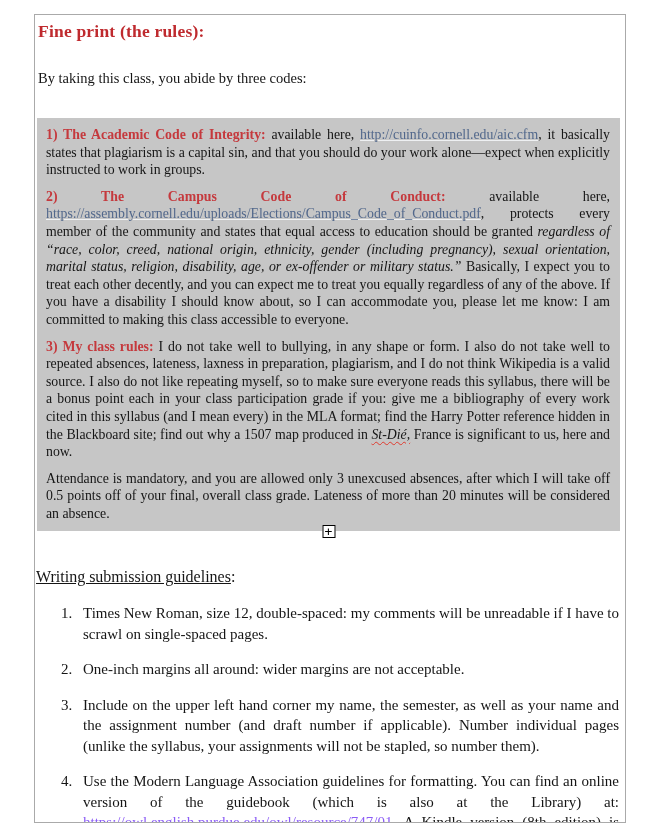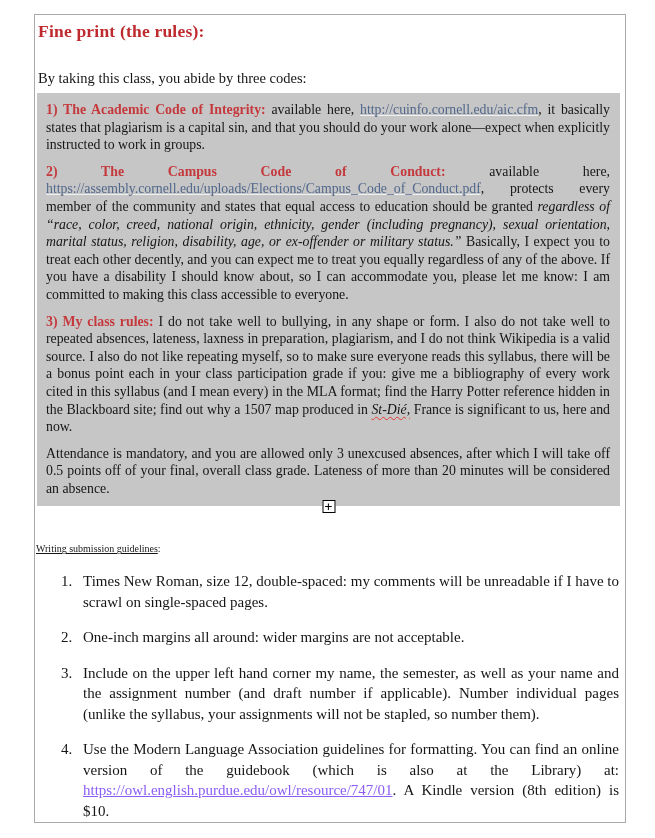--- a/index.html
+++ b/index.html
@@ -27,21 +27,21 @@
     margin: 6px 0 0 3px;
     font-size: 17.5px;
     font-weight: bold;
     color: #bf2a2e;
     letter-spacing: 0.2px;
   }
   .intro {
     margin: 28px 0 0 3px;
     font-size: 14.5px;
   }
-  .graybox-wrap { position: relative; margin: 6px 5px 0 2px; }
+  .graybox-wrap { position: relative; margin: 31px 5px 0 2px; }
   .graybox {
     background: #c6c6c6;
     padding: 8px 10px 9px 9px;
     font-size: 13.8px;
     line-height: 17.6px;
   }
   .graybox p { margin: 0 0 9px 0; text-align: justify; }
   .graybox p:last-child { margin-bottom: 0; }
   .rhead { color: #c5393d; font-weight: bold; }
   .glink {
@@ -75,21 +75,21 @@
     align-items: center;
     justify-content: center;
     font-size: 13px;
     line-height: 1;
     font-family: "DejaVu Sans Mono", monospace;
     color: #000000;
     cursor: pointer;
   }
   .wsg {
     margin: 37px 0 0 1px;
-    font-size: 10px;
+    font-size: 16px;
     font-weight: normal;
   }
   .u { text-decoration: underline; }
   .list { margin-top: 17px; }
   .li {
     display: flex;
     margin: 0 6px 15px 26px;
     font-size: 15px;
     line-height: 20.5px;
   }

